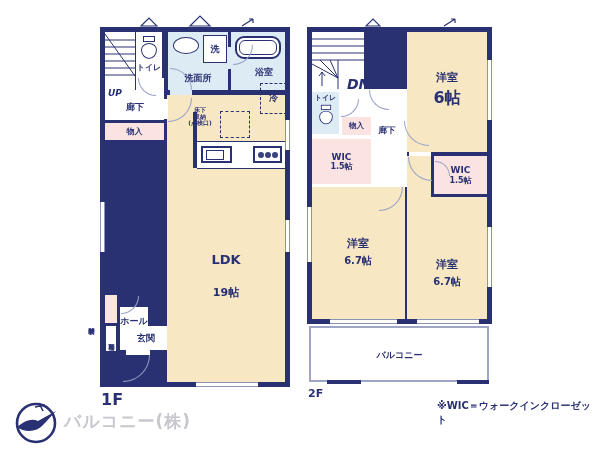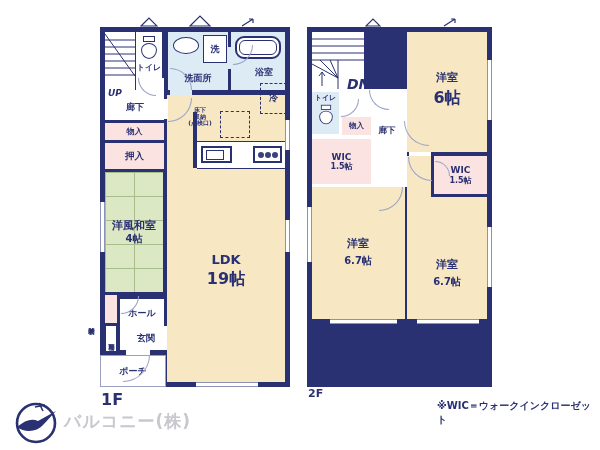--- a/index.html
+++ b/index.html
@@ -48,39 +48,29 @@
           <path d="M0 2 L30 44"></path>
         </g>
       </svg>
   </div>
   <div class="room c-white" style="left:36px;top:5px;width:26px;height:46px"></div>
   <div class="room c-white" style="left:36px;top:51px;width:28px;height:42px"></div>
   <div class="room c-white" style="left:5px;top:63px;width:59px;height:30px"></div>
   <div class="room c-pink" style="left:5px;top:96px;width:59px;height:17px">
     <span class="rlbl" style="font-size:8px">物入</span>
   </div>
-  <div class="room c-pink" style="left:5px;top:116px;width:59px;height:26px">
-    <span class="rlbl" style="font-size:9.5px">押入</span>
-  </div>
-  <div class="room c-green" style="left:5px;top:145px;width:58px;height:120px">
-    <span class="rlbl" style="font-size:11px">洋風和室</span>
-    <span class="rlbl" style="font-size:10px">4帖</span>
-  </div>
   <div class="room c-pink" style="left:5px;top:268px;width:12px;height:28px"></div>
   <div class="room c-white" style="left:5px;top:298px;width:12px;height:27px;border:1px solid #2a3173">
     <span class="rlbl vtxt" style="font-size:6px">可動棚</span>
   </div>
-  <div class="room c-white" style="left:20px;top:272px;width:44px;height:28px">
+  <div class="room c-white" style="left:20px;top:280px;width:28px;height:28px">
     <span class="rlbl" style="font-size:9px">ホール</span>
   </div>
   <div class="room c-white" style="left:20px;top:299px;width:52px;height:24px">
     <span class="rlbl" style="font-size:9px">玄関</span>
-  </div>
-  <div class="room c-white" style="left:0;top:328px;width:66px;height:32px;border:1px solid #9aa0bd">
-    <span class="rlbl" style="font-size:9px">ポーチ</span>
   </div>
   <div class="room c-blue" style="left:68px;top:5px;width:60px;height:58px"></div>
   <div class="room c-blue" style="left:131px;top:5px;width:54px;height:58px"></div>
   <div class="room c-cream" style="left:67px;top:68px;width:118px;height:287px"></div>
 
   <div class="gap" style="left:40px;top:48px;width:16px;height:5px"></div>
   <div class="gap" style="left:70px;top:63px;width:22px;height:5px;background:#dcebf4"></div>
   <div class="gap" style="left:128px;top:20px;width:5px;height:22px;background:#dcebf4"></div>
   <div class="gap" style="left:64px;top:72px;width:4px;height:20px"></div>
   <div class="gap" style="left:26px;top:323px;width:24px;height:5px"></div>
@@ -123,21 +113,21 @@
   <div class="arc arc-br" style="left:68px;top:71px;width:24px;height:24px"></div>
   <div class="arc arc-br" style="left:21px;top:269px;width:18px;height:18px"></div>
   <div class="arc arc-br" style="left:23px;top:328px;width:27px;height:27px"></div>
 
   <div class="lbl" style="left:8px;top:62px;font-size:9px;font-style:italic">UP</div>
   <div class="lbl" style="left:18px;top:76px;width:34px;font-size:9px">廊下</div>
   <div class="lbl" style="left:36px;top:37px;width:26px;font-size:8px">トイレ</div>
   <div class="lbl" style="left:70px;top:47px;width:56px;font-size:9px">洗面所</div>
   <div class="lbl" style="left:147px;top:41px;width:34px;font-size:9px">浴室</div>
   <div class="lbl" style="left:96px;top:226px;width:60px;font-size:13px">LDK</div>
-  <div class="lbl" style="left:96px;top:243px;width:60px;font-size:16px">19帖</div>
+  <div class="lbl" style="left:96px;top:260px;width:60px;font-size:11px">19帖</div>
 
   <svg style="position:absolute;left:40px;top:-10px" width="18" height="10" viewBox="0 0 18 10">
       <polygon points="1,9 9,1 17,9" fill="#fff" stroke="#2a3173" stroke-width="1.2"></polygon>
     </svg>
   <svg style="position:absolute;left:88px;top:-12px" width="24" height="12" viewBox="0 0 24 12">
       <polygon points="2,11 12,1 22,11" fill="#fff" stroke="#2a3173" stroke-width="1.2"></polygon>
     </svg>
   <svg style="position:absolute;left:140px;top:-10px" width="16" height="10" viewBox="0 0 16 10">
       <path d="M2 9 L13 2 M13 2 h-4 M13 2 v4" stroke="#2a3173" stroke-width="1.2" fill="none"></path>
     </svg>
@@ -171,20 +161,24 @@
     <span class="rlbl" style="font-size:9px">WIC</span>
     <span class="rlbl" style="font-size:8px">1.5帖</span>
   </div>
   <div class="room c-cream" style="left:5px;top:160px;width:93px;height:132px"></div>
   <div class="room c-cream" style="left:100px;top:129px;width:80px;height:163px"></div>
   <div class="room c-pink" style="left:124px;top:129px;width:56px;height:41px;border-left:3px solid #2a3173;border-bottom:3px solid #2a3173">
     <span class="rlbl" style="font-size:9px">WIC</span>
     <span class="rlbl" style="font-size:8px">1.5帖</span>
   </div>
 
+  <div class="room c-white" style="left:0;top:297px;width:185px;height:63px">
+    <div style="position:absolute;left:2px;top:2px;width:180px;height:56px;border:2px solid #9fa5c5"></div>
+    <span class="rlbl" style="font-size:9px;position:relative">バルコニー</span>
+  </div>
   <div class="stub" style="left:20px;top:353px;width:34px;height:4px"></div>
   <div class="stub" style="left:150px;top:353px;width:32px;height:4px"></div>
 
   <div class="gap" style="left:96px;top:95px;width:4px;height:24px"></div>
   <div class="gap" style="left:72px;top:156px;width:24px;height:4px"></div>
   <div class="gap" style="left:102px;top:125px;width:22px;height:4px"></div>
   <div class="gap" style="left:64px;top:62px;width:18px;height:4px"></div>
   <div class="gap" style="left:32px;top:74px;width:3px;height:14px"></div>
 
   <div class="win-h" style="left:23px;top:292px;width:67px"></div>

